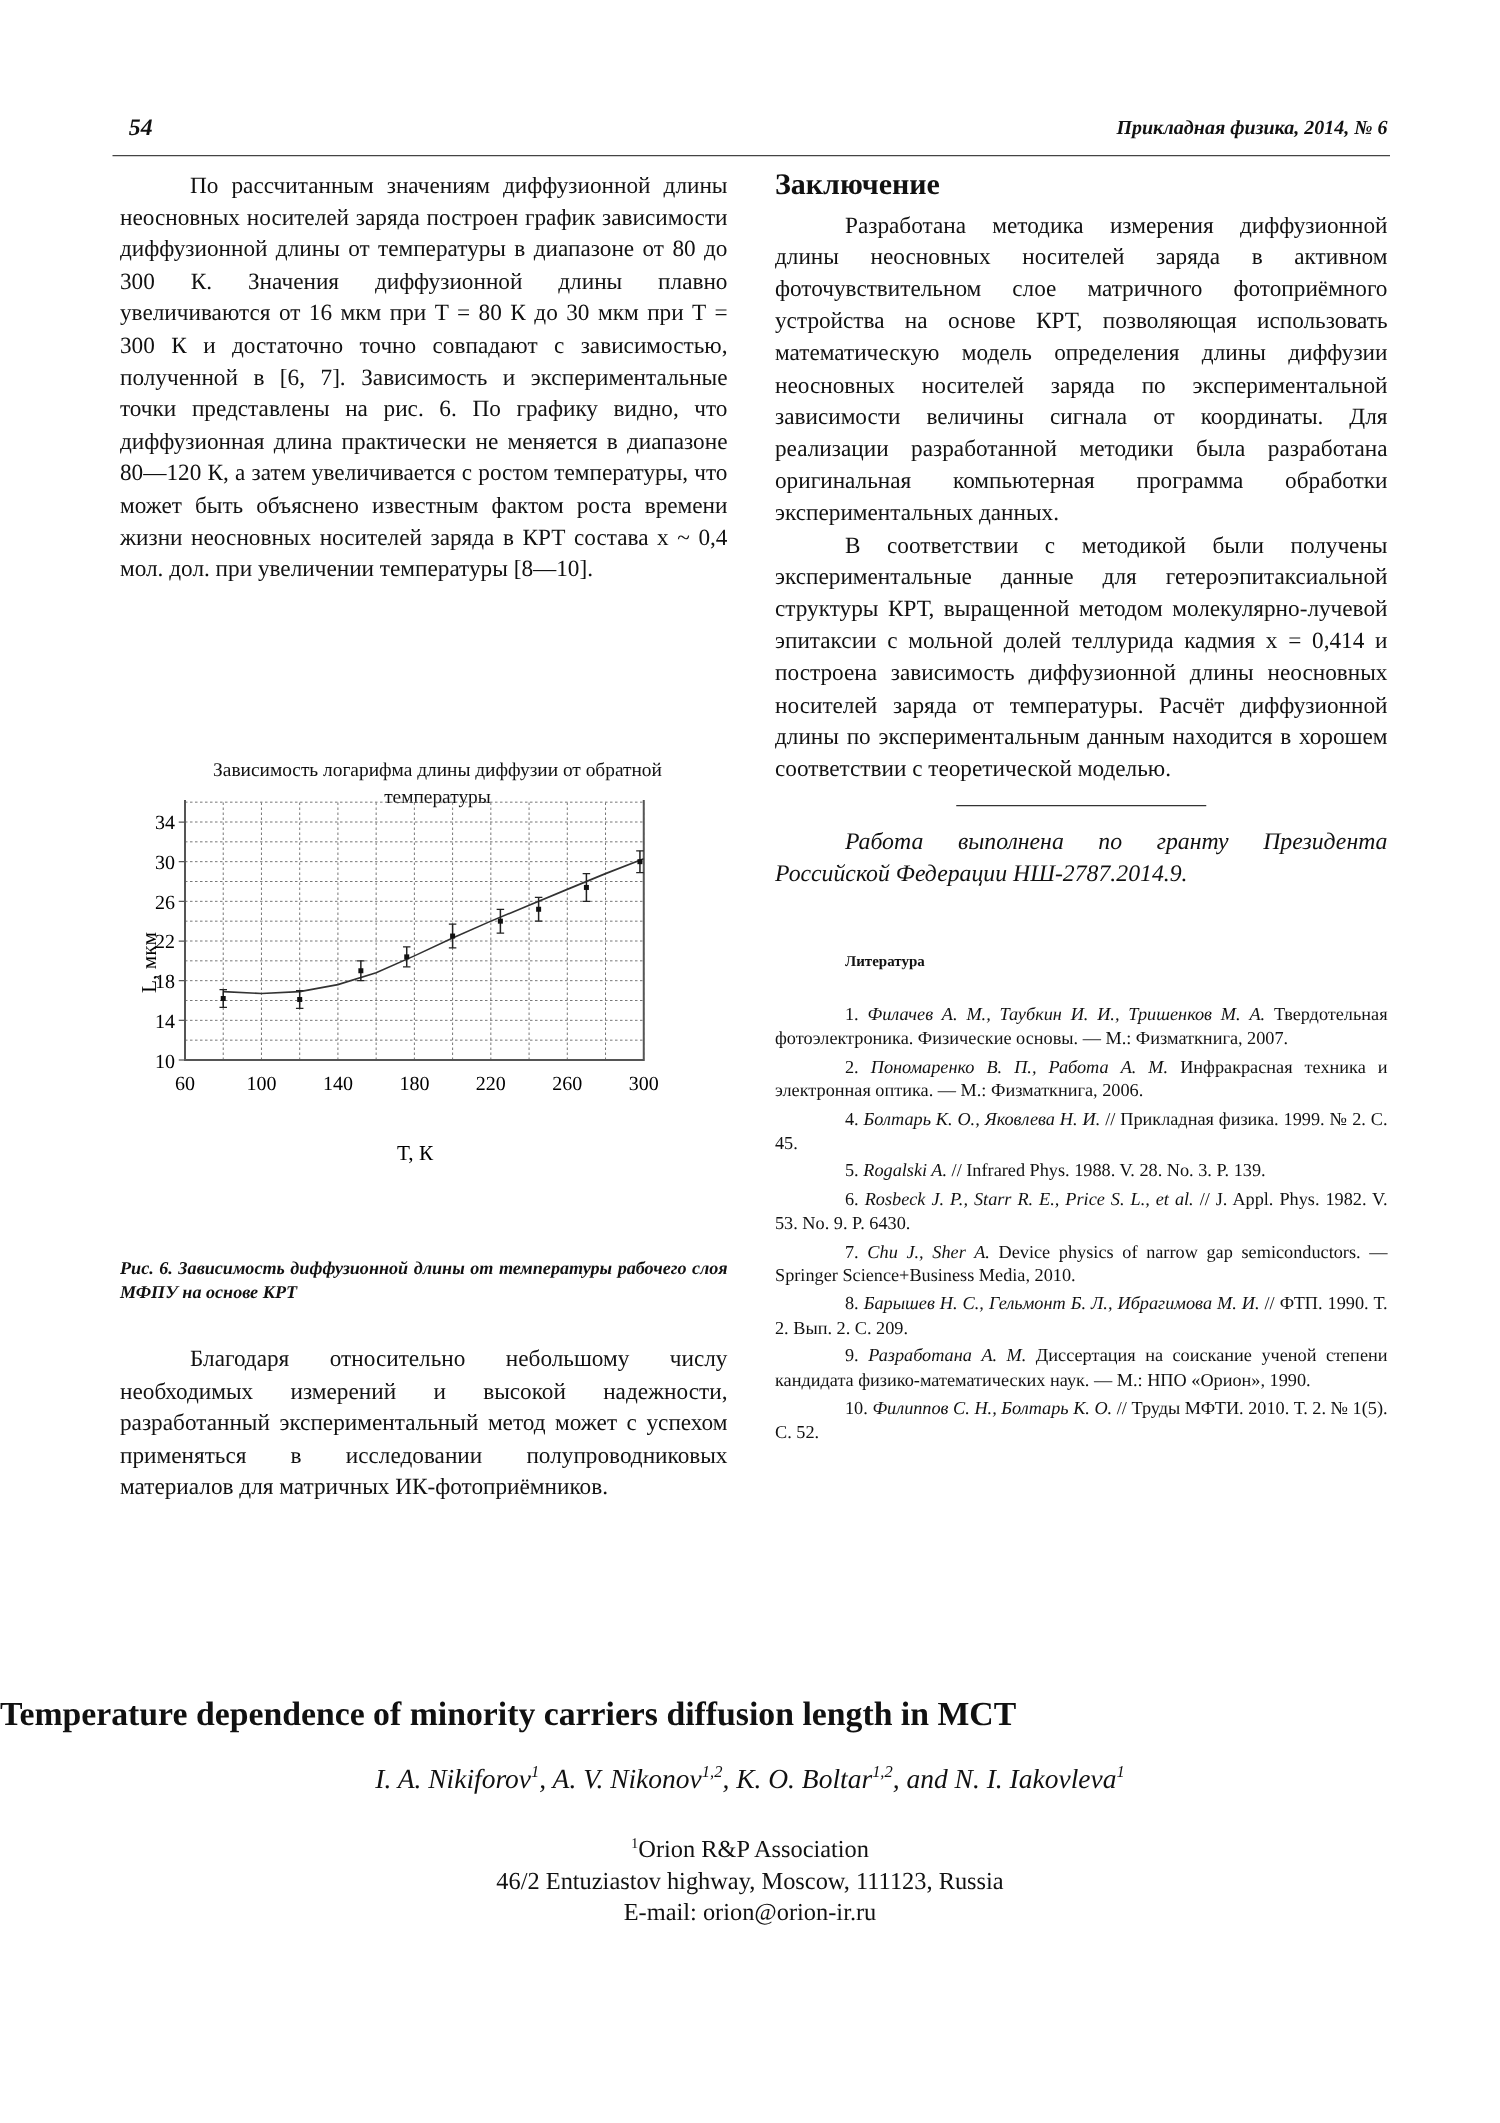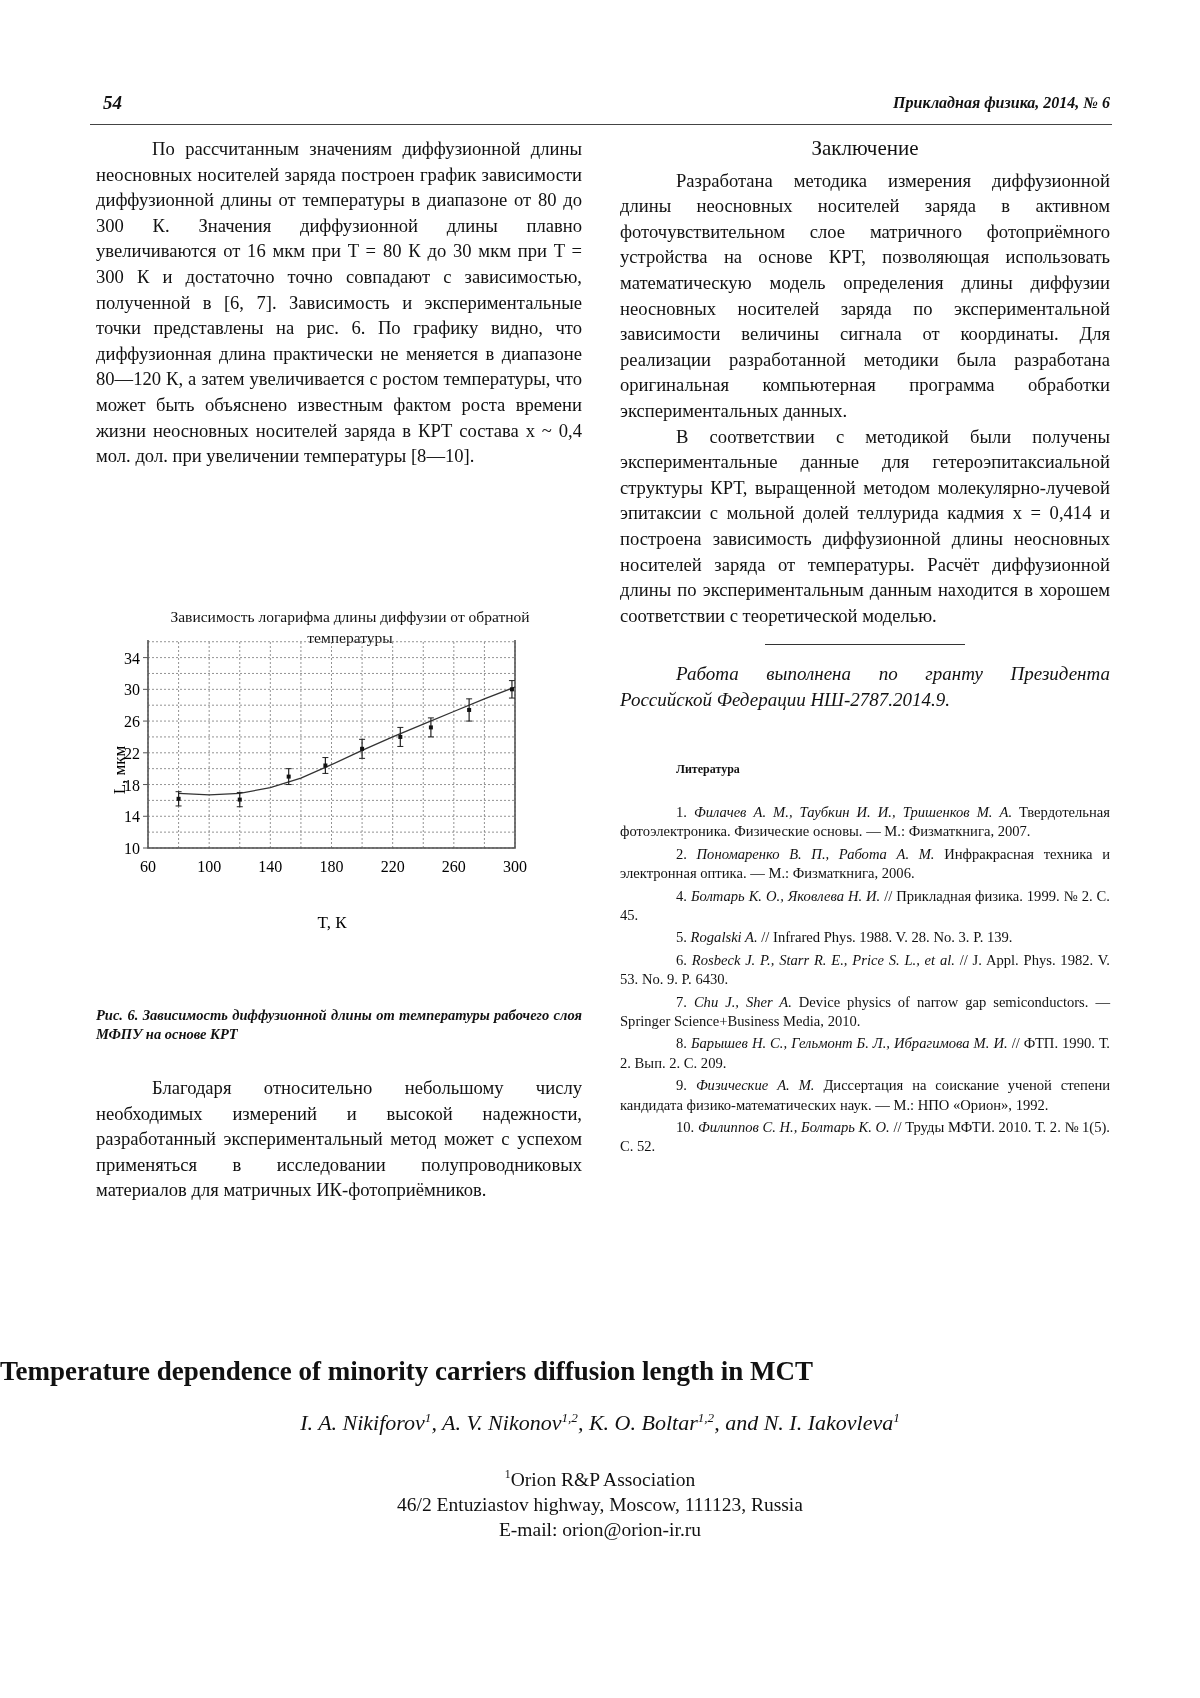--- a/index.html
+++ b/index.html
@@ -6,21 +6,21 @@
   body { width: 1200px; height: 1698px; position: relative; overflow: hidden;
          font-family: "Liberation Serif", "DejaVu Serif", serif; color: #111; }
   .abs { position: absolute; }
   .page-num { left: 103px; top: 92px; font-size: 19px; font-weight: bold; font-style: italic; }
   .journal { right: 90px; top: 94px; font-size: 16px; font-weight: bold; font-style: italic; }
   .rule { left: 90px; width: 1022px; top: 124px; height: 0; border-top: 1.6px solid #444; }
   .col { position: absolute; font-size: 18.6px; line-height: 25.6px; text-align: justify; }
   .col p { margin: 0; text-indent: 56px; }
   .left-col { left: 96px; top: 136px; width: 486px; }
   .right-col { left: 620px; top: 136px; width: 490px; }
-  .section-head { text-align: center; font-weight: normal; font-size: 21px; margin: 0 0 6px 0; text-indent: 0 !important; }
+  .section-head { text-align: left; font-weight: bold; font-size: 24px; margin: 0 0 6px 0; text-indent: 0 !important; }
   .sep { width: 200px; margin: 16px auto 16px auto; border-top: 1px solid #333; }
   .grant { font-style: italic; font-size: 19px; line-height: 26px; }
   .lit-head { font-weight: bold; font-size: 12px; margin: 44px 0 20px 56px; }
   .refs { font-size: 14.6px; line-height: 19.4px; }
   .refs p { text-indent: 56px; margin: 0 0 3px 0; }
   .refs i { font-style: italic; }
   i { font-style: italic; }
   .chart-title { position: absolute; left: 140px; width: 420px; top: 606px; text-align: center; font-size: 15.5px; line-height: 21px; }
   .caption { position: absolute; left: 96px; top: 996px; width: 486px; font-size: 14.5px; line-height: 19px; font-weight: bold; font-style: italic; text-align: justify; margin-top: 10px; }
   .left-col2 { left: 96px; top: 1075px; width: 486px; }
@@ -161,21 +161,21 @@
   <p class="grant">Работа выполнена по гранту Президента Российской Федерации НШ-2787.2014.9.</p>
   <div class="lit-head">Литература</div>
   <div class="refs" id="refs">
       <p><span>1. </span><i>Филачев А. М., Таубкин И. И., Тришенков М. А.</i><span> Твердотельная фотоэлектроника. Физические основы. — М.: Физматкнига, 2007.</span></p>
       <p><span>2. </span><i>Пономаренко В. П., Работа А. М.</i><span> Инфракрасная техника и электронная оптика. — М.: Физматкнига, 2006.</span></p>
       <p><span>4. </span><i>Болтарь К. О., Яковлева Н. И.</i><span> // Прикладная физика. 1999. № 2. С. 45.</span></p>
       <p><span>5. </span><i>Rogalski A.</i><span> // Infrared Phys. 1988. V. 28. No. 3. P. 139.</span></p>
       <p><span>6. </span><i>Rosbeck J. P., Starr R. E., Price S. L., et al.</i><span> // J. Appl. Phys. 1982. V. 53. No. 9. P. 6430.</span></p>
       <p><span>7. </span><i>Chu J., Sher A.</i><span> Device physics of narrow gap semiconductors. — Springer Science+Business Media, 2010.</span></p>
       <p><span>8. </span><i>Барышев Н. С., Гельмонт Б. Л., Ибрагимова М. И.</i><span> // ФТП. 1990. Т. 2. Вып. 2. С. 209.</span></p>
-      <p><span>9. </span><i>Физические А. М.</i><span> Диссертация на соискание ученой степени кандидата физико-математических наук. — М.: НПО «Орион», 1992.</span></p>
+      <p><span>9. </span><i>Разработана А. М.</i><span> Диссертация на соискание ученой степени кандидата физико-математических наук. — М.: НПО «Орион», 1990.</span></p>
       <p><span>10. </span><i>Филиппов С. Н., Болтарь К. О.</i><span> // Труды МФТИ. 2010. Т. 2. № 1(5). С. 52.</span></p>
     </div>
 </div>
 
 <div class="en-title">Temperature dependence of minority carriers diffusion length in MCT</div>
 <div class="en-authors" id="authors"><span>I. A. Nikiforov<sup>1</sup></span>, <span>A. V. Nikonov<sup>1,2</sup></span>, <span>K. O. Boltar<sup>1,2</sup></span>, <span>and N. I. Iakovleva<sup>1</sup></span></div>
 <div class="en-affil">
   <div><sup>1</sup><span>Orion R&amp;P Association</span></div>
   <div>46/2 Entuziastov highway, Moscow, 111123, Russia</div>
   <div>E-mail: orion@orion-ir.ru</div>

